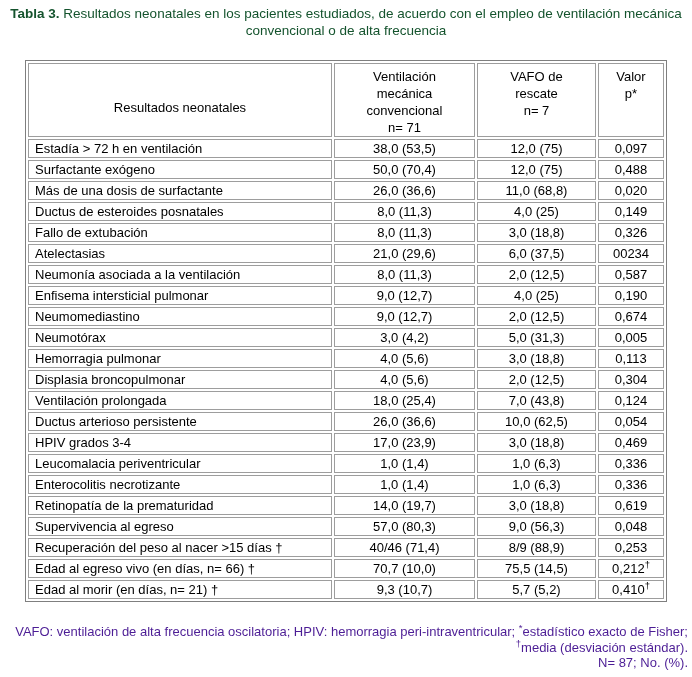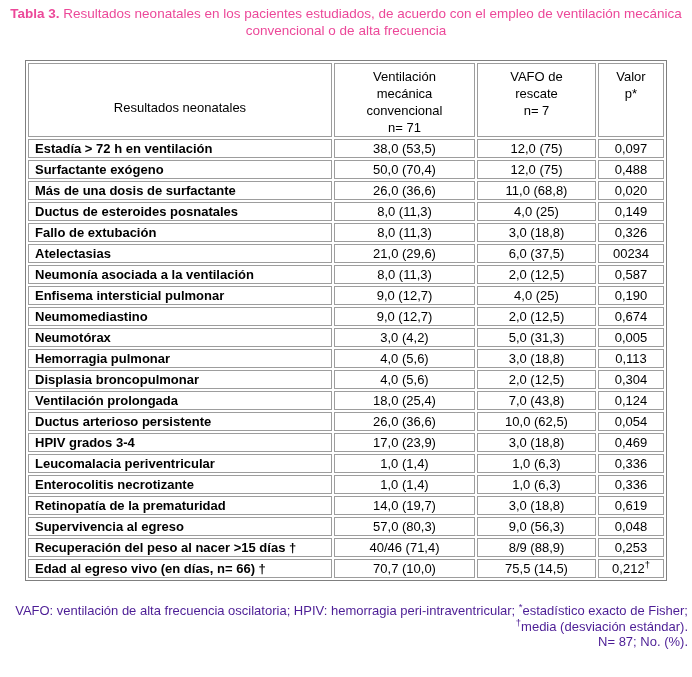--- a/index.html
+++ b/index.html
@@ -15,21 +15,21 @@
     height: 677px;
     box-sizing: border-box;
     overflow: hidden;
     background: #ffffff;
   }
   .title {
     margin: 5px 8px 0 8px;
     text-align: center;
     font-size: 13.5px;
     line-height: 17px;
-    color: #ec4899;
+    color: #14532d;
   }
   .title .title-label { font-weight: bold; }
   table.results {
     margin: 21px 0 0 25px;
     width: 642px;
     table-layout: fixed;
     border-collapse: separate;
     border-spacing: 2px;
     border: 1px solid #7f7f7f;
     background: #ffffff;
@@ -55,21 +55,21 @@
     vertical-align: top;
     text-align: center;
     padding-top: 4px;
   }
   th.col-outcomes {
     text-align: center;
     vertical-align: middle;
     padding-top: 14px;
   }
   td.num { text-align: center; }
-  td.label-cell { text-align: left; font-weight: bold; }
+  td.label-cell { text-align: left; }
   sup.marker {
     font-size: 9.5px;
     line-height: 0;
     vertical-align: super;
   }
   .footnote {
     margin: 22px 4px 0 4px;
     text-align: right;
     font-size: 13px;
     line-height: 15.5px;
@@ -227,20 +227,26 @@
           <td class="num">40/46 (71,4)</td>
           <td class="num">8/9 (88,9)</td>
           <td class="num">0,253</td>
         </tr>
         <tr>
           <td class="label-cell">Edad al egreso vivo (en días, n= 66) †</td>
           <td class="num">70,7 (10,0)</td>
           <td class="num">75,5 (14,5)</td>
           <td class="num">0,212<sup class="marker">†</sup></td>
         </tr>
+        <tr>
+          <td class="label-cell">Edad al morir (en días, n= 21) †</td>
+          <td class="num">9,3 (10,7)</td>
+          <td class="num">5,7 (5,2)</td>
+          <td class="num">0,410<sup class="marker">†</sup></td>
+        </tr>
       </tbody>
   </table>
 
   <p class="footnote"><span>VAFO: ventilación de alta frecuencia oscilatoria; HPIV: hemorragia peri-intraventricular; </span><sup class="marker">*</sup><span>estadístico exacto de Fisher; </span><sup class="marker">†</sup><span>media (desviación estándar).</span></p>
 
   <p class="footnote footnote-sample">N= 87; No. (%).</p>
 
 </div>
 
 </body></html>

